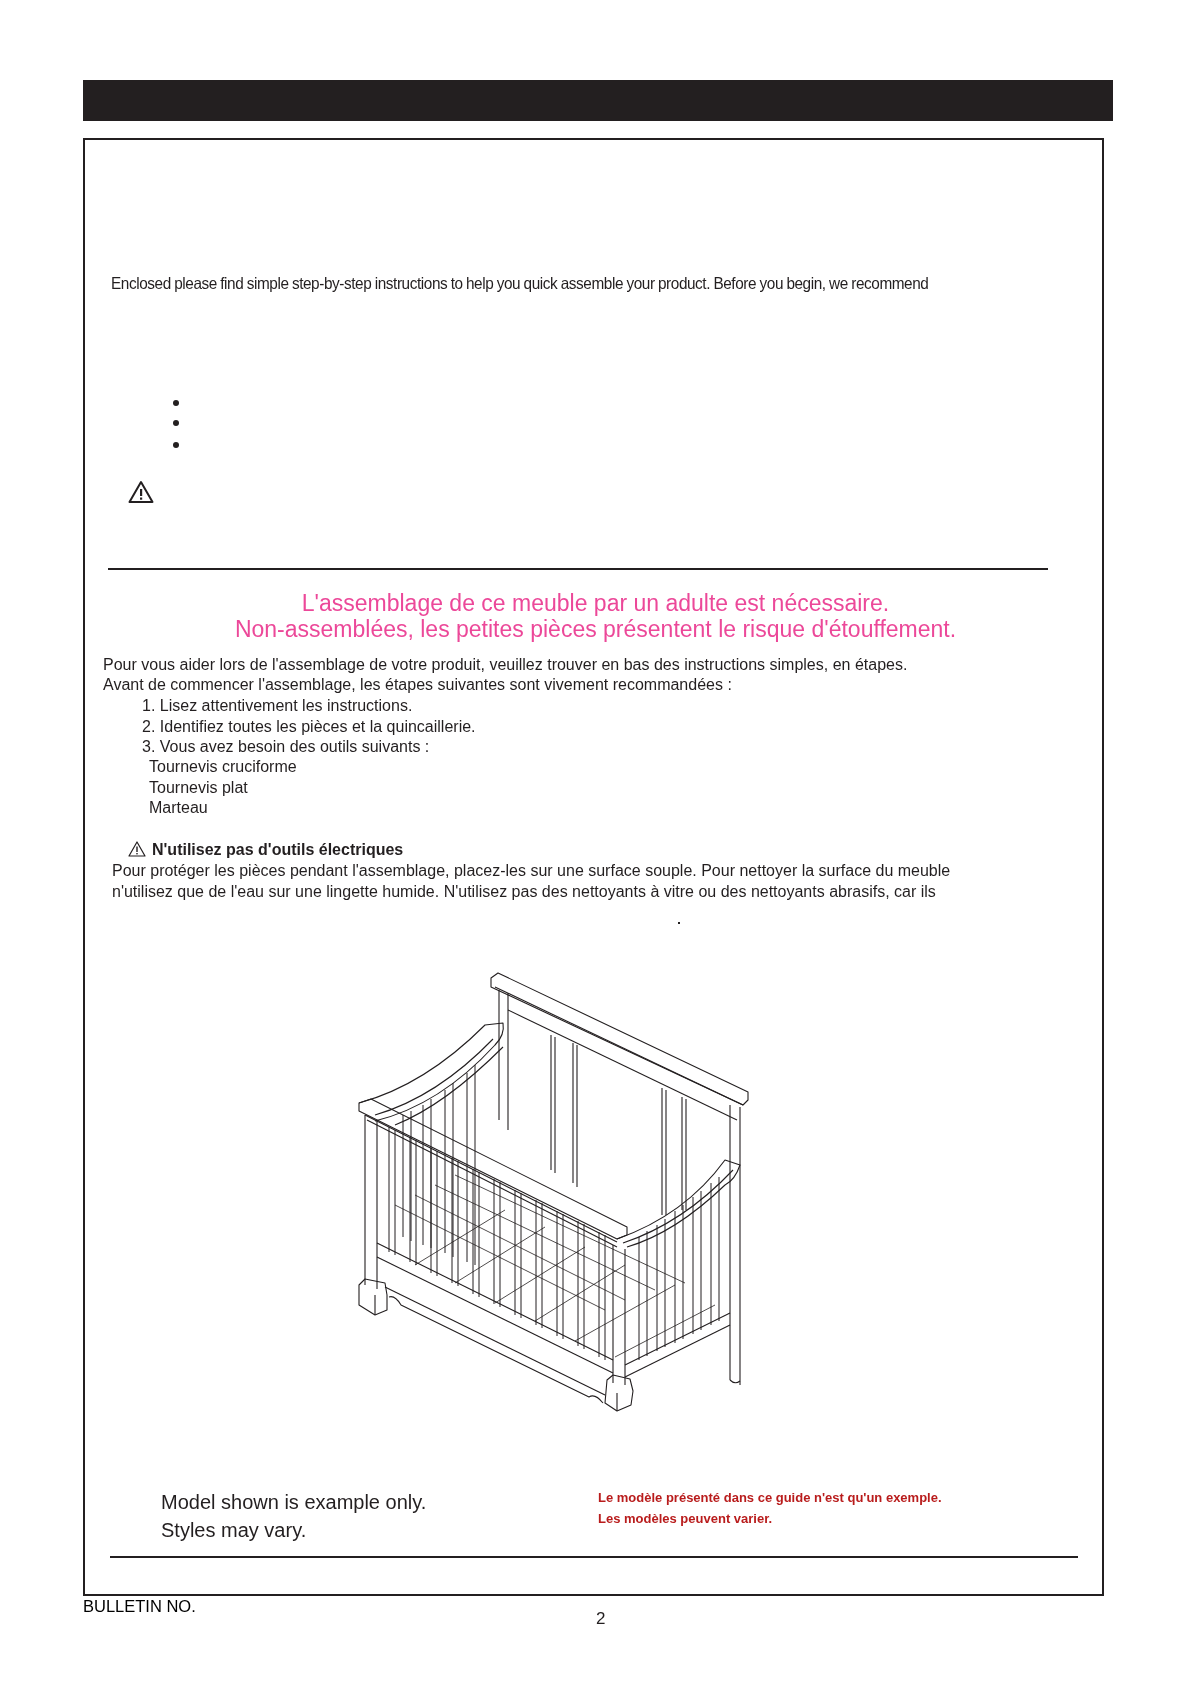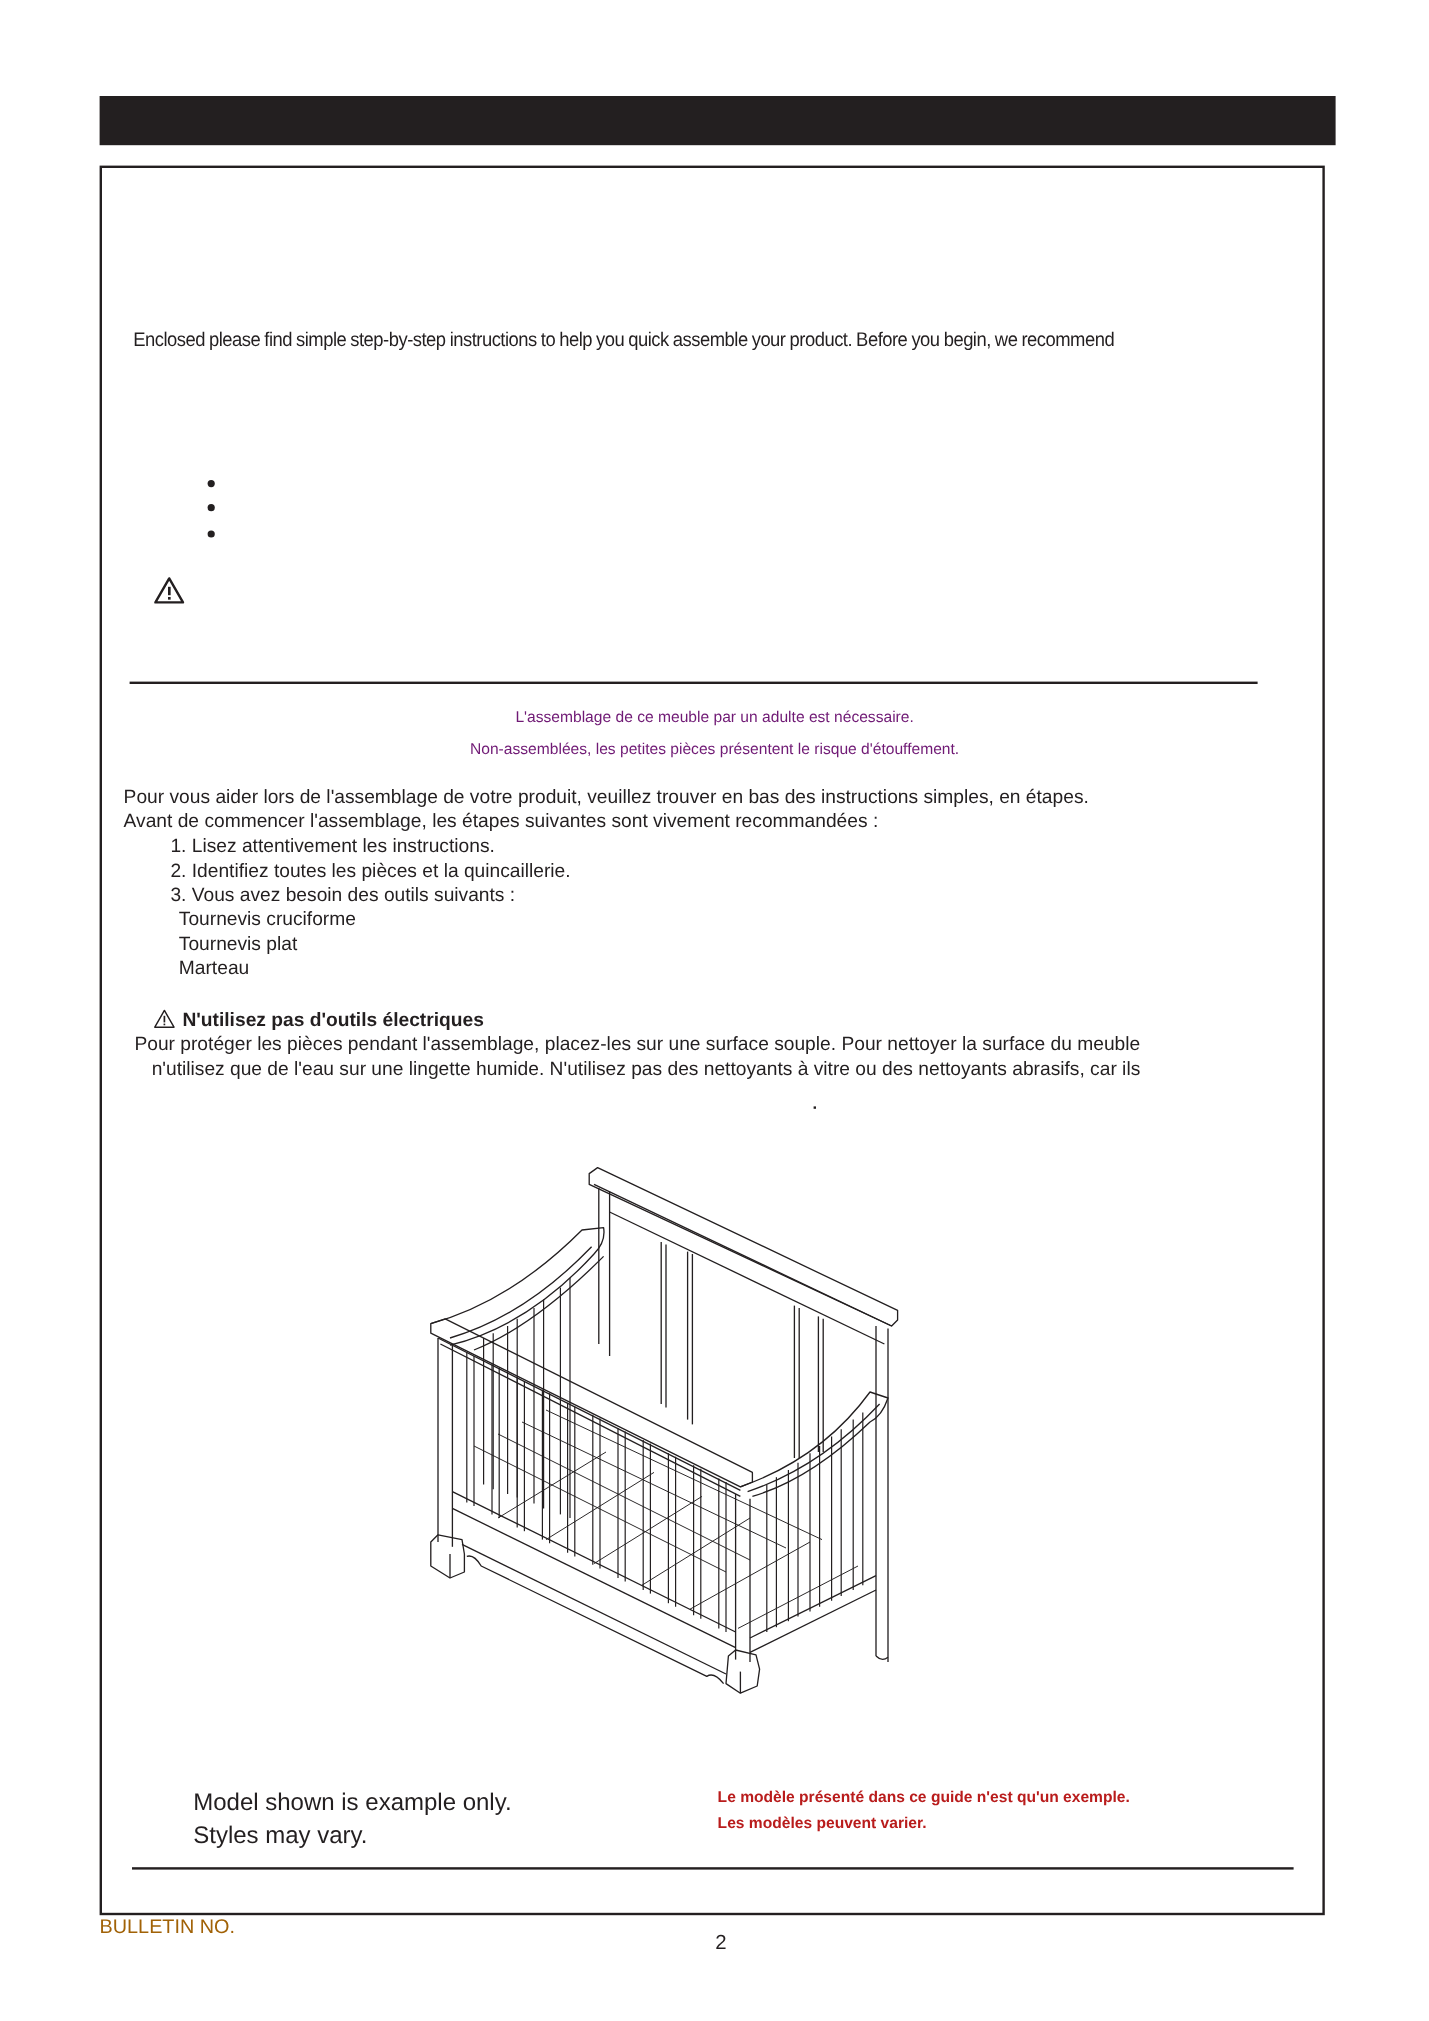--- a/index.html
+++ b/index.html
@@ -8,32 +8,32 @@
     .header-bar { position: absolute; left: 83px; top: 80px; width: 1030px; height: 41px; background: #231f20; }
     .frame { position: absolute; left: 83px; top: 138px; width: 1017px; height: 1454px;
              border: 2px solid #231f20; box-sizing: content-box; }
     .abs { position: absolute; }
     .intro-en { left: 111px; top: 274px; font-family: "Liberation Sans", sans-serif; font-size: 16.5px;
                 letter-spacing: -0.45px; word-spacing: -0.5px; color: #231f20; transform: scaleX(0.93);
                 transform-origin: left top; white-space: nowrap; }
     .bullet { width: 6px; height: 6px; border-radius: 50%; background: #231f20; left: 173px; }
     .warn-icon-lg { left: 128px; top: 480px; width: 26px; height: 24px; }
     .divider { height: 2px; background: #231f20; }
-    .fr-heading { left: 0; width: 1191px; text-align: center; font-size: 13px; color: #701a75; }
+    .fr-heading { left: 0; width: 1191px; text-align: center; font-size: 23px; color: #ec4899; }
     .fr-body { font-size: 16px; line-height: 20.5px; color: #231f20; white-space: nowrap; }
     .fr-list { left: 142px; top: 696px; }
     .tools { left: 149px; top: 757px; }
     .warn-line { left: 128px; top: 841px; font-size: 16px; font-weight: bold; color: #231f20; white-space: nowrap; }
     .warn-line svg { vertical-align: -2px; margin-right: 6px; }
-    .care-text { left: 112px; top: 861px; text-align: right; }
+    .care-text { left: 112px; top: 861px; }
     .dot { left: 678px; top: 922px; width: 2px; height: 2px; background: #231f20; }
     .crib { left: 355px; top: 965px; width: 400px; height: 455px; }
     .model-en { left: 123px; top: 1488px; font-size: 20px; line-height: 28px; color: #231f20; white-space: nowrap; margin-left: 38px; }
     .model-fr { left: 598px; top: 1487px; font-size: 13px; line-height: 21px; color: #b91c1c; white-space: nowrap; font-weight: bold; }
-    .footer-left { left: 83px; top: 1597px; font-size: 16.5px; color: #a16207; }
+    .footer-left { left: 83px; top: 1597px; font-size: 16.5px; color: #000000; }
     .footer-page { left: 596px; top: 1609px; font-size: 17px; color: #231f20; }
   </style>
 </head>
 <body>
 
 <div class="header-bar"></div>
 
 <div class="frame"></div>
 
 <div class="abs intro-en">Enclosed please find simple step-by-step instructions to help you quick assemble your product. Before you begin, we recommend</div>

